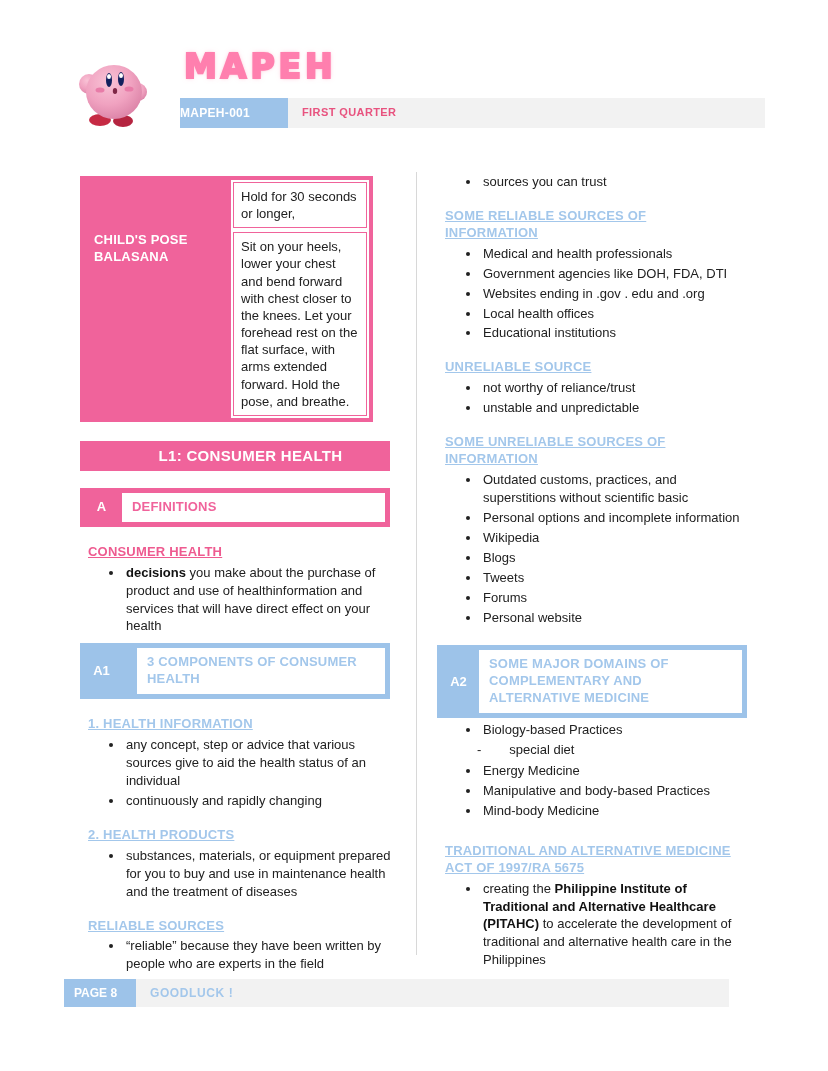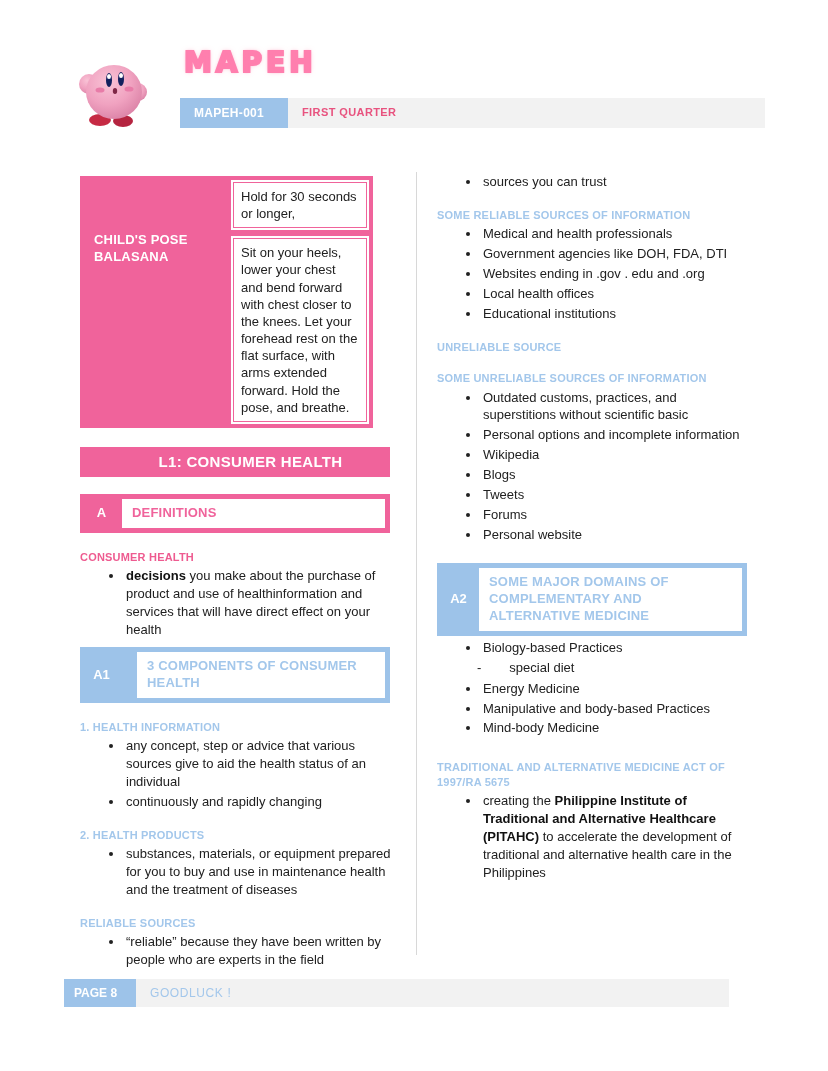--- a/index.html
+++ b/index.html
@@ -6,47 +6,47 @@
   body{
     width:828px;height:1071px;background:#ffffff;position:relative;
     font-family:"Liberation Sans","DejaVu Sans",sans-serif;
     color:#212121;font-size:13px;line-height:1.38;
     -webkit-font-smoothing:antialiased;
   }
   .abs{position:absolute;}
 
   
   .logo{
-    left:184px;top:44px;font-size:28px;font-weight:800;letter-spacing:4px;
+    left:184px;top:44px;font-size:33px;font-weight:800;letter-spacing:4px;
     color:#FF7FAE;-webkit-text-stroke:2.2px #FF7FAE;
     text-shadow:0 0 2px rgba(255,143,180,.9),0 0 5px rgba(255,143,180,.55);
     font-family:"DejaVu Sans","Liberation Sans",sans-serif;
   }
   .topbar{left:180px;top:98px;width:585px;height:30px;display:flex;}
   .topbar .badge{
     width:108px;background:#9DC3E9;color:#fff;font-weight:bold;font-size:12px;
-    display:flex;align-items:center;padding-left:14px;box-sizing:border-box;letter-spacing:.3px;
+    display:flex;align-items:center;box-sizing:border-box;letter-spacing:.3px;
   }
   .topbar .rest{
     flex:1;background:#F2F2F2;color:#E8537F;font-weight:bold;font-size:11px;
     display:flex;align-items:center;padding-left:14px;letter-spacing:.4px;
   }
 
   
   .col-left{left:80px;top:176px;width:312px;}
   .col-right{left:437px;top:170px;width:312px;}
   .divider{left:416px;top:172px;width:1px;height:783px;background:#D8D8D8;}
 
   
   .pose-table{display:flex;background:#F0639B;width:293px;box-sizing:border-box;}
   .pose-label{
     width:147px;box-sizing:border-box;color:#fff;font-weight:bold;font-size:13px;
     padding:56px 10px 0 14px;line-height:1.3;letter-spacing:.2px;
   }
-  .pose-cells{flex:1;display:flex;flex-direction:column;gap:6px;padding:4px;box-sizing:border-box;}
+  .pose-cells{flex:1;display:flex;flex-direction:column;padding:4px;box-sizing:border-box;}
   .pose-cell{
     background:#fff;border:1.5px solid #F0639B;box-shadow:0 0 0 2px #fff;
     padding:5px 7px;font-size:13px;line-height:1.32;color:#212121;margin:2px;
   }
   .pose-cell:last-child{flex:1;}
 
   
   .banner{
     margin-top:19px;width:310px;height:30px;background:#F0639B;color:#fff;
     font-weight:bold;font-size:15px;display:flex;align-items:center;justify-content:center;
@@ -60,41 +60,41 @@
     color:#fff;font-weight:bold;font-size:13px;flex-shrink:0;
   }
   .sec-title{
     flex:1;background:#fff;font-weight:bold;font-size:13px;
     padding:6px 10px;line-height:1.3;letter-spacing:.2px;box-sizing:border-box;
   }
   .sec-box.pink .sec-title{border:2px solid #F0639B;color:#F0639B;}
   .sec-box.blue .sec-title{border:2px solid #9DC3E9;color:#A3C7EB;}
 
   
-  .h{font-weight:bold;font-size:11px;margin:17px 0 1px;letter-spacing:.2px;line-height:1.3;}
+  .h{font-weight:bold;font-size:13px;margin:17px 8px 1px;letter-spacing:.2px;line-height:1.3;text-decoration:underline;}
   .h.pink{color:#EE5B90;}
   .h.blue{color:#A3C7EB;}
   ul.bullets{margin:3px 0 0;padding-left:44px;list-style:disc;}
   ul.bullets li{padding-left:2px;margin-bottom:2px;}
   .sub-item{display:flex;gap:28px;margin:0 0 2px 40px;}
   b{font-weight:bold;color:#111;}
   .mt0{margin-top:0;}
   .box-gap-a1{margin-top:8px;gap:15px;}
   .box-gap-a2{margin-top:19px;}
   .domains{margin-top:22px;}
   .tama-h{margin-top:23px;}
 
   
   .footer{left:64px;top:979px;width:665px;height:28px;display:flex;}
   .footer .badge{
     width:72px;background:#9DC3E9;color:#fff;font-weight:bold;font-size:12px;
     display:flex;align-items:center;padding-left:10px;box-sizing:border-box;
   }
   .footer .rest{
-    flex:1;background:#F2F2F2;color:#A3C7EB;font-weight:normal;font-size:12px;
+    flex:1;background:#F2F2F2;color:#A3C7EB;font-weight:bold;font-size:12px;
     display:flex;align-items:center;padding-left:14px;letter-spacing:.6px;
   }
 </style>
 </head>
 <body>
 
 <div class="abs" style="left:76px;top:50px;width:76px;height:80px;">
   <svg width="76" height="80" viewBox="0 0 76 80">
     <defs>
       <radialGradient id="kbody" cx="40%" cy="32%" r="75%">
@@ -181,20 +181,24 @@
   <div class="h blue">SOME RELIABLE SOURCES OF INFORMATION</div>
   <ul class="bullets">
     <li>Medical and health professionals</li>
     <li>Government agencies like DOH, FDA, DTI</li>
     <li>Websites ending in .gov . edu and .org</li>
     <li>Local health offices</li>
     <li>Educational institutions</li>
   </ul>
 
   <div class="h blue">UNRELIABLE SOURCE</div>
+  <ul class="bullets">
+    <li>not worthy of reliance/trust</li>
+    <li>unstable and unpredictable</li>
+  </ul>
 
   <div class="h blue">SOME  UNRELIABLE SOURCES OF INFORMATION</div>
   <ul class="bullets">
     <li>Outdated customs, practices, and superstitions without scientific basic</li>
     <li>Personal options and incomplete information</li>
     <li>Wikipedia</li>
     <li>Blogs</li>
     <li>Tweets</li>
     <li>Forums</li>
     <li>Personal website</li>

